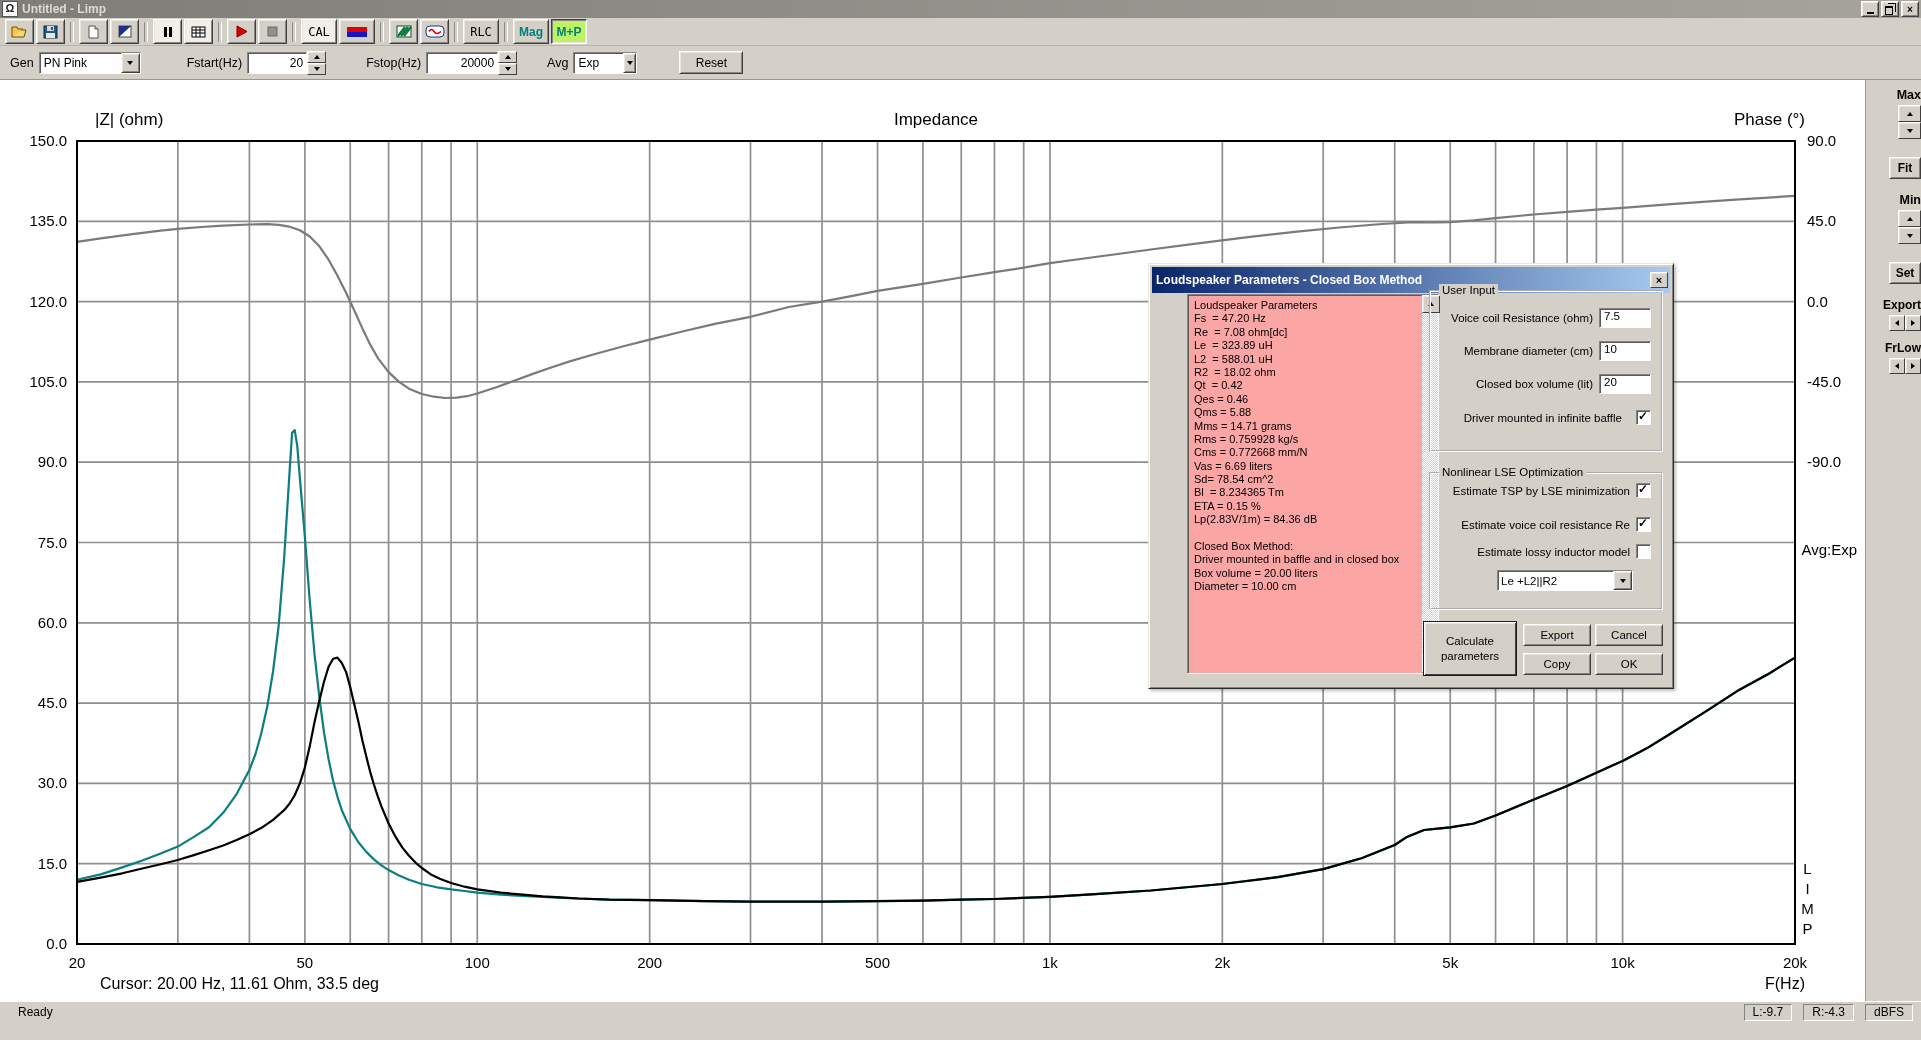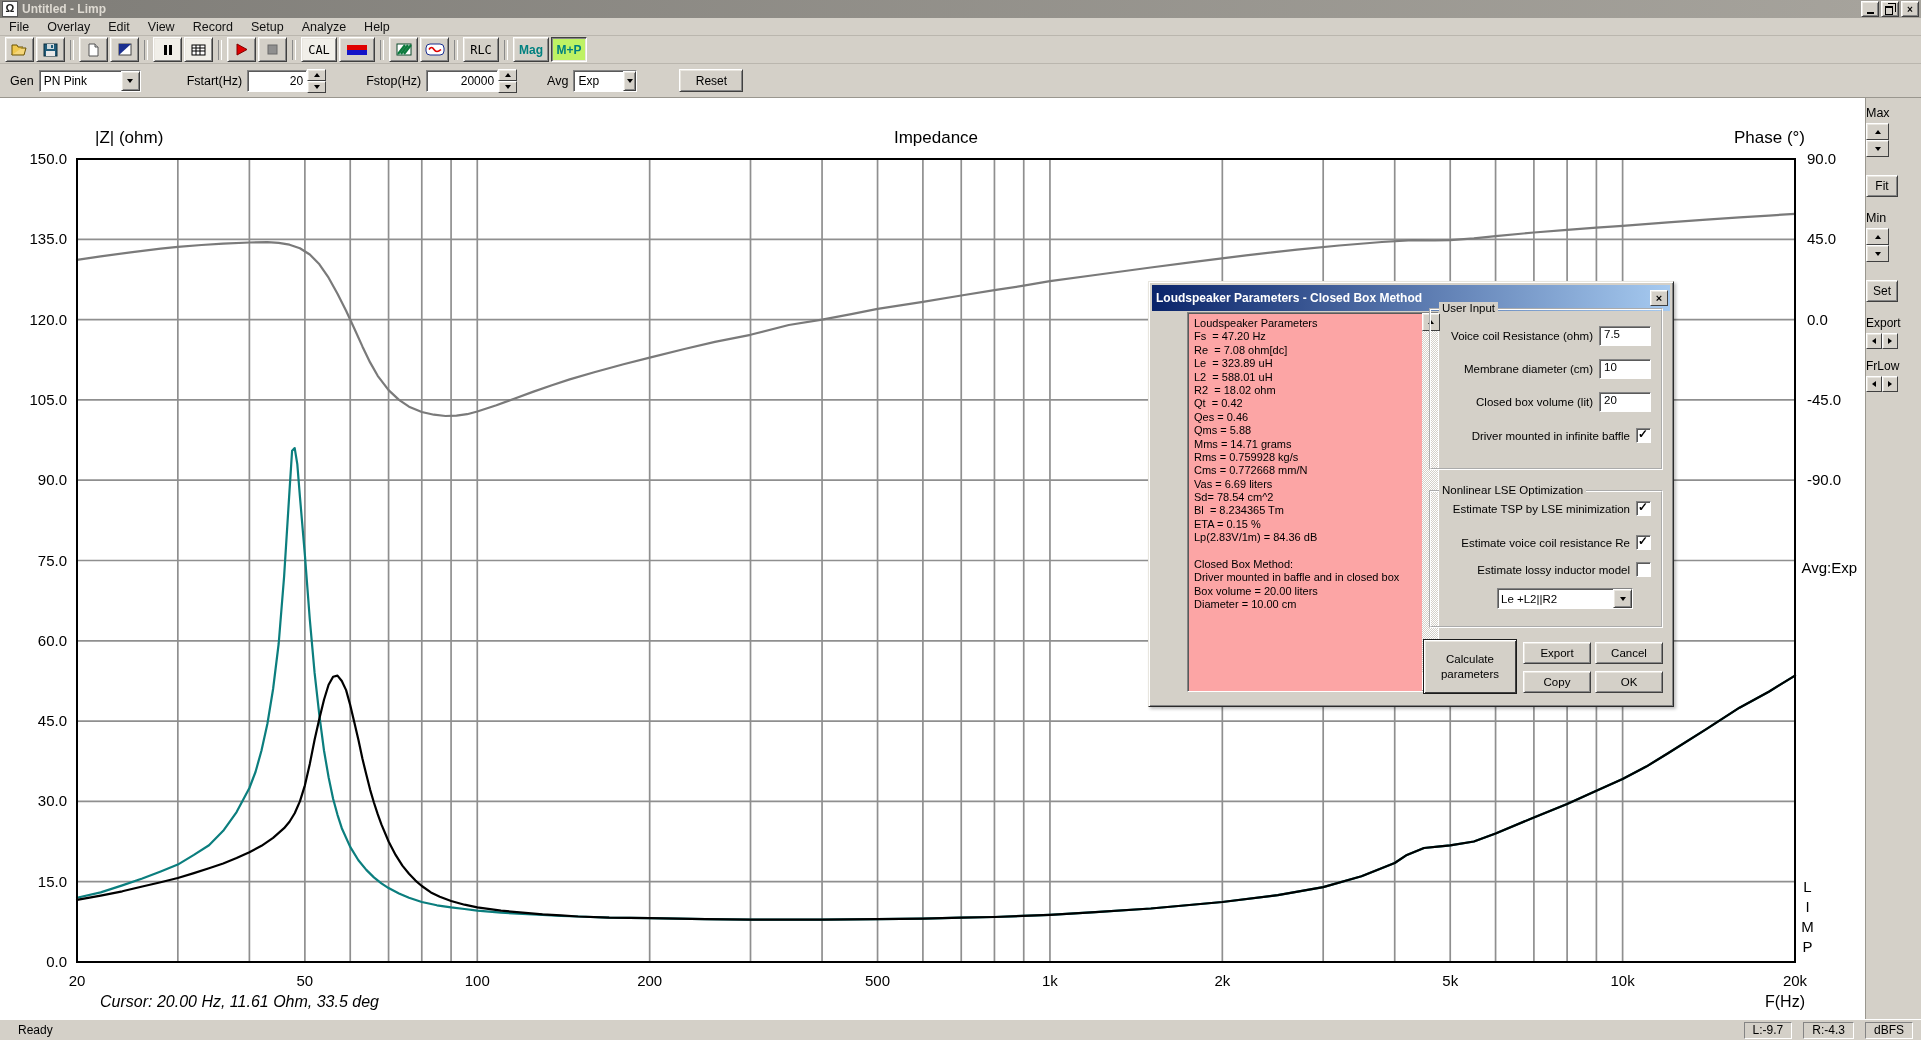--- a/index.html
+++ b/index.html
@@ -68,25 +68,25 @@
   .plotwin{position:relative;width:1921px;height:921px;background:#fff;border-top:1px solid #9a978f;}
   .chart-svg{position:absolute;left:0;top:0;}
   .tick{font:15px "Liberation Sans",sans-serif;fill:#000;}
   .grid{stroke:#8f8f8f;stroke-width:1.7;}
   .ov{position:absolute;color:#000;}
   .zlabel{left:95px;top:30px;font-size:17px;}
   .ctitle{left:77px;top:30px;width:1718px;text-align:center;font-size:17px;}
   .plabel{right:116px;top:30px;font-size:17px;}
   .avgexp{right:64px;top:461px;font-size:15px;}
   .fhz{right:116px;top:895px;font-size:16px;}
-  .cursor{left:100px;top:895px;font-size:16px;font-style:italic;}
+  .cursor{left:100px;top:895px;font-size:16px;}
   .limp{left:1799px;top:780px;font-size:15px;writing-mode:vertical-rl;text-orientation:upright;letter-spacing:3px;}
   
   .sidepanel{position:absolute;right:0;top:0;bottom:0;width:55px;background:#d4d0c8;
-    border-left:1px solid #9a978f;display:flex;flex-direction:column;align-items:flex-start;font-size:12.5px;color:#000;}
+    border-left:1px solid #9a978f;display:flex;flex-direction:column;align-items:flex-end;font-size:12.5px;color:#000;font-weight:bold;}
   .sp-label{margin-top:8px;}
   .sp-spin{display:flex;flex-direction:column;margin-top:3px;}
   .sp-spinbtn{width:21px;height:15px;background:#d4d0c8;border:1px solid;
     border-color:#fff #404040 #404040 #fff;box-shadow:inset 1px 1px 0 #e9e6df;
     display:flex;align-items:center;justify-content:center;}
   .sp-btn{width:30px;height:20px;margin-top:18px;}
   .sp-lr{display:flex;margin-top:3px;}
   .sp-lrbtn{width:14px;height:14px;background:#d4d0c8;border:1px solid;
     border-color:#fff #404040 #404040 #fff;box-shadow:inset 1px 1px 0 #e9e6df;
     display:flex;align-items:center;justify-content:center;}
@@ -155,30 +155,20 @@
         </div>
       <div class="winbtn">
           <span class="glyph-restore"></span>
         </div>
       <div class="winbtn">
           <span>×</span>
         </div>
     </div>
   </div>
 
-  <div class="menubar">
-    <span class="menu-item">File</span>
-    <span class="menu-item">Overlay</span>
-    <span class="menu-item">Edit</span>
-    <span class="menu-item">View</span>
-    <span class="menu-item">Record</span>
-    <span class="menu-item">Setup</span>
-    <span class="menu-item">Analyze</span>
-    <span class="menu-item">Help</span>
-  </div>
 
   <div class="toolbar">
     <div class="tbtn">
       <svg width="17" height="14">
           <path d="M1 12 L3 5 L15 5 L13 12 Z" fill="#f5d67a" stroke="#6b5200"></path>
           <path d="M1 12 L1 2 L6 2 L7 4 L12 4" fill="#f0c84f" stroke="#6b5200"></path>
         </svg>
     </div>
     <div class="tbtn">
       <svg width="15" height="14">
@@ -474,21 +464,21 @@
           <span class="tf"><input value="7.5" style=""></span>
         </div>
         <div class="g-row" style="top:49px;">
           <span class="rl">Membrane diameter (cm)</span>
           <span class="tf"><input value="10" style=""></span>
         </div>
         <div class="g-row" style="top:82px;">
           <span class="rl">Closed box volume (lit)</span>
           <span class="tf"><input value="20" style=""></span>
         </div>
-        <div class="g-row" style="top:118px;">
+        <div class="g-row" style="top:118px;gap:8px;">
           <span class="rl">Driver mounted in infinite baffle</span>
           <span class="checkbox checked"></span>
         </div>
       </div>
 
       <div class="group g-lse">
         <span class="group-label">Nonlinear LSE Optimization</span>
         <div class="g-row" style="top:9px;padding-left:20px;">
           <span class="rl">Estimate TSP by LSE minimization</span>
           <span class="checkbox checked"></span>

